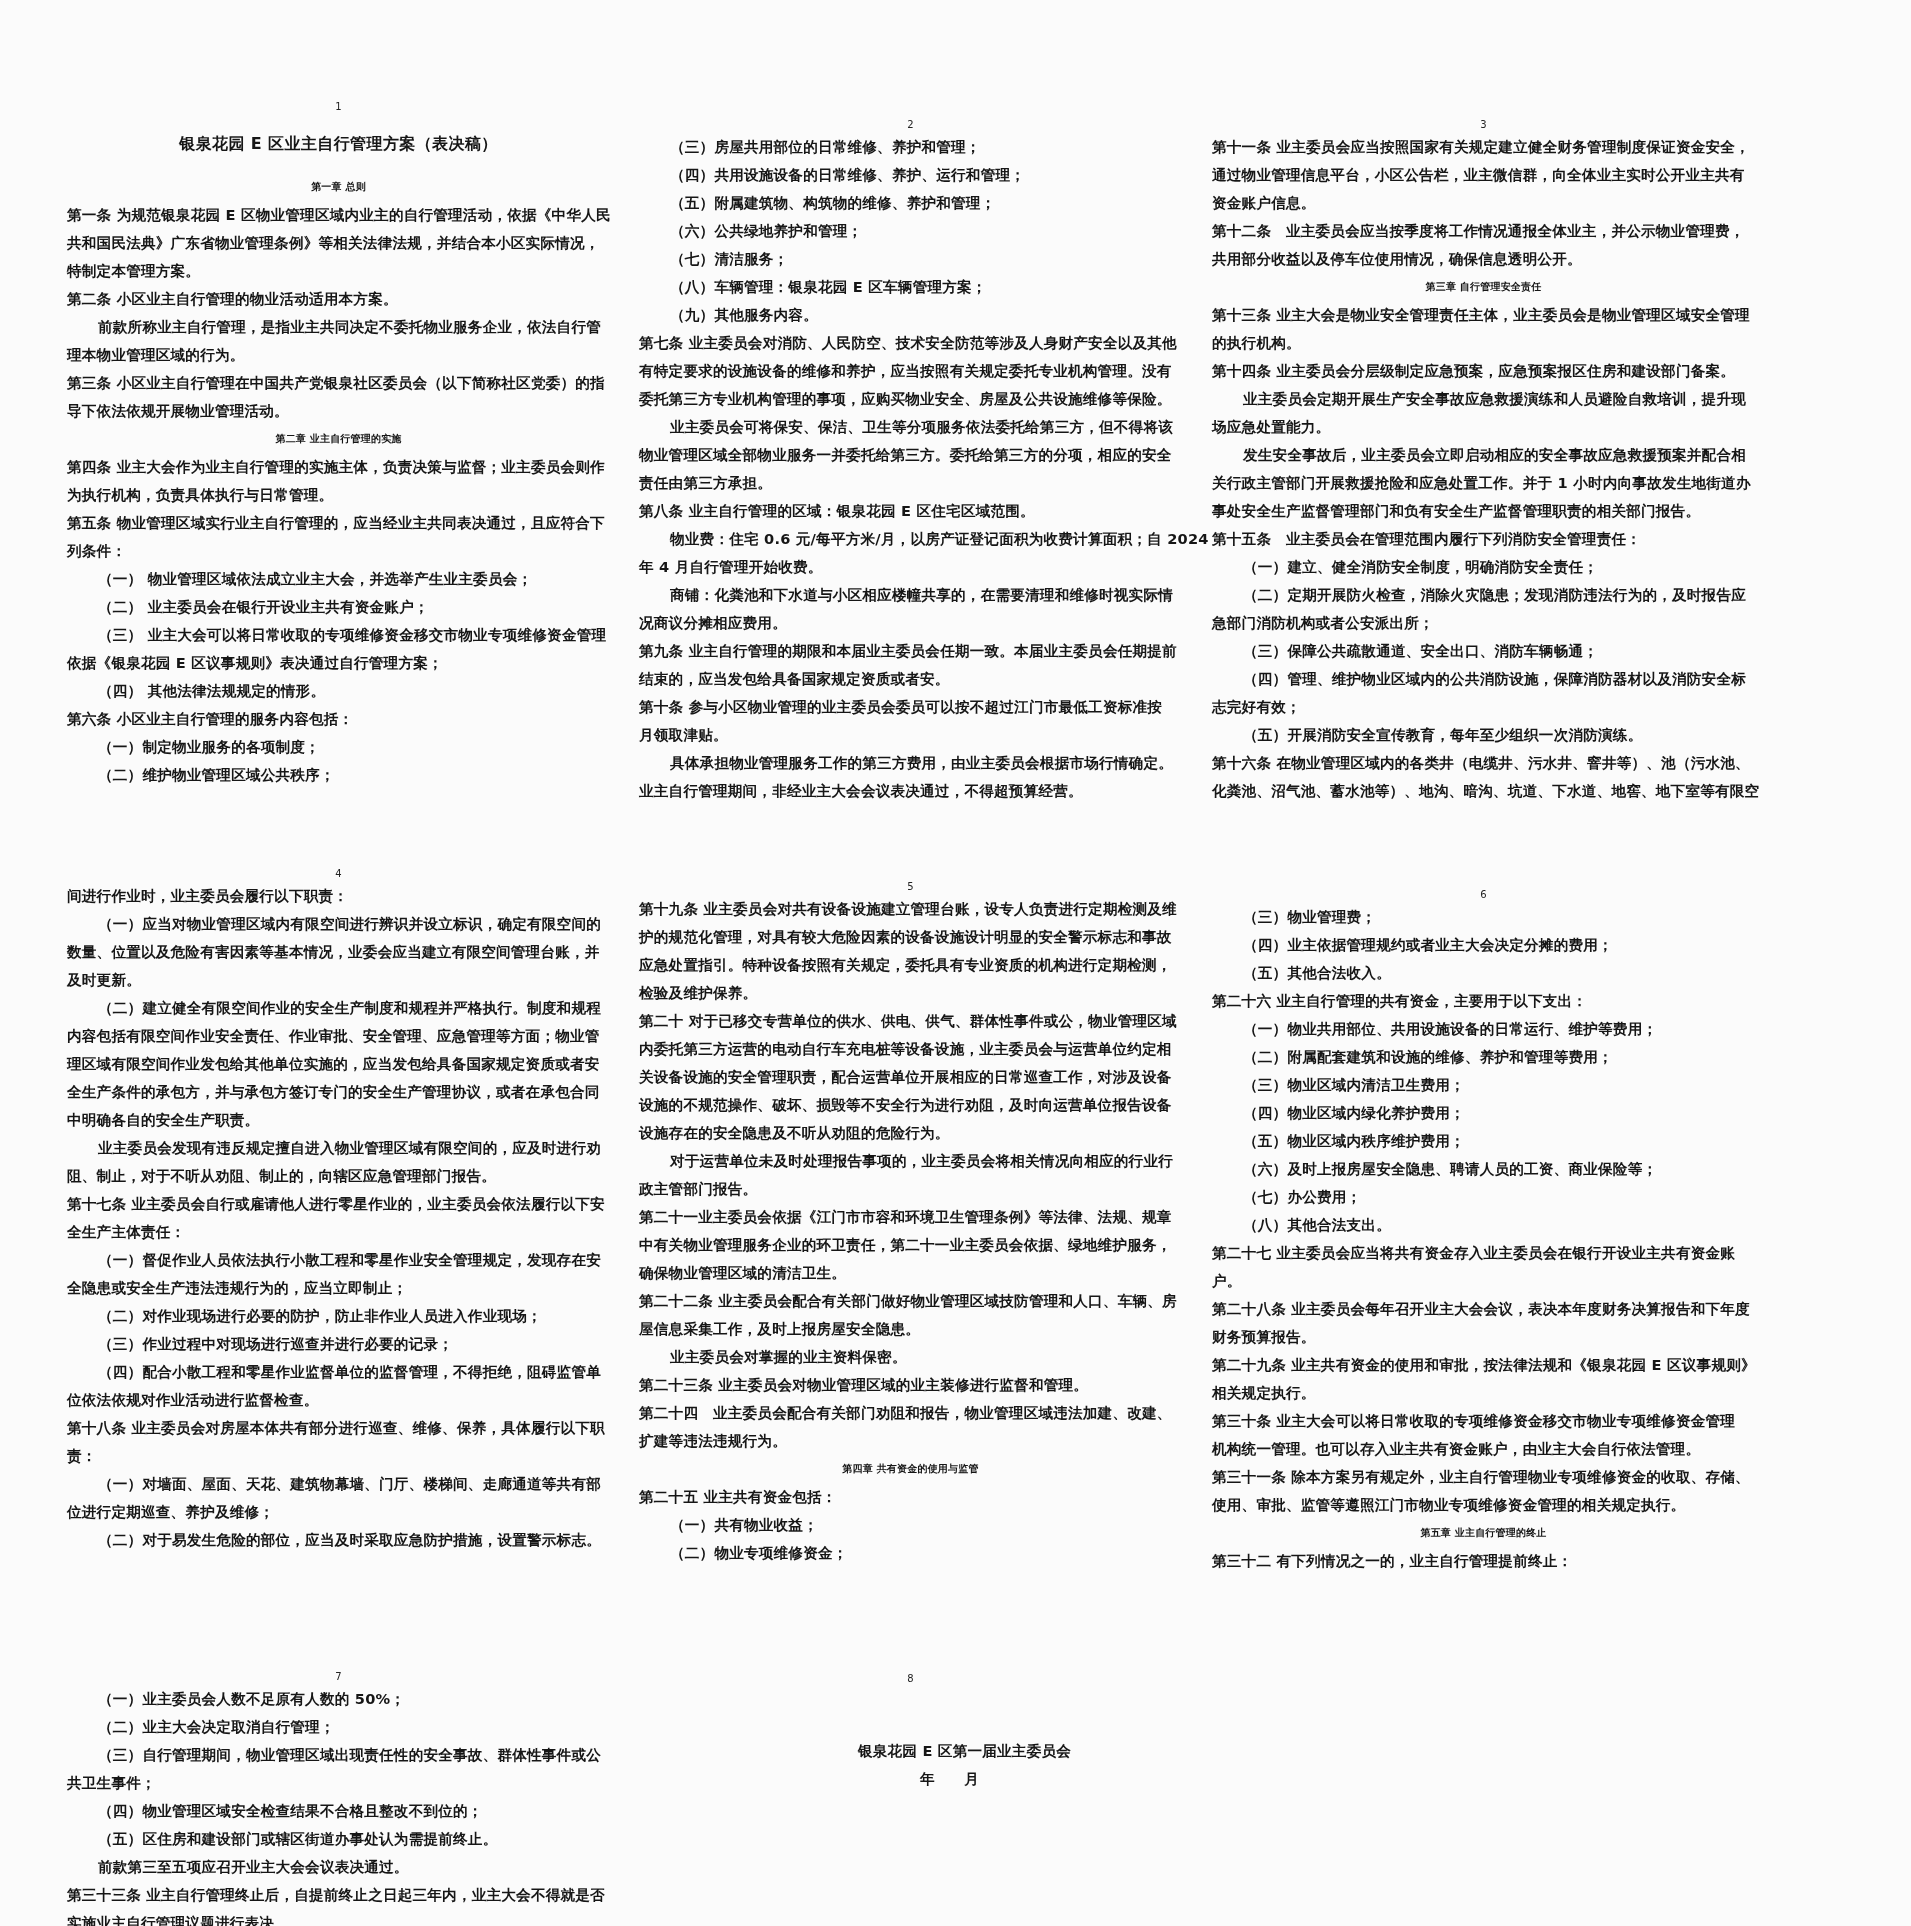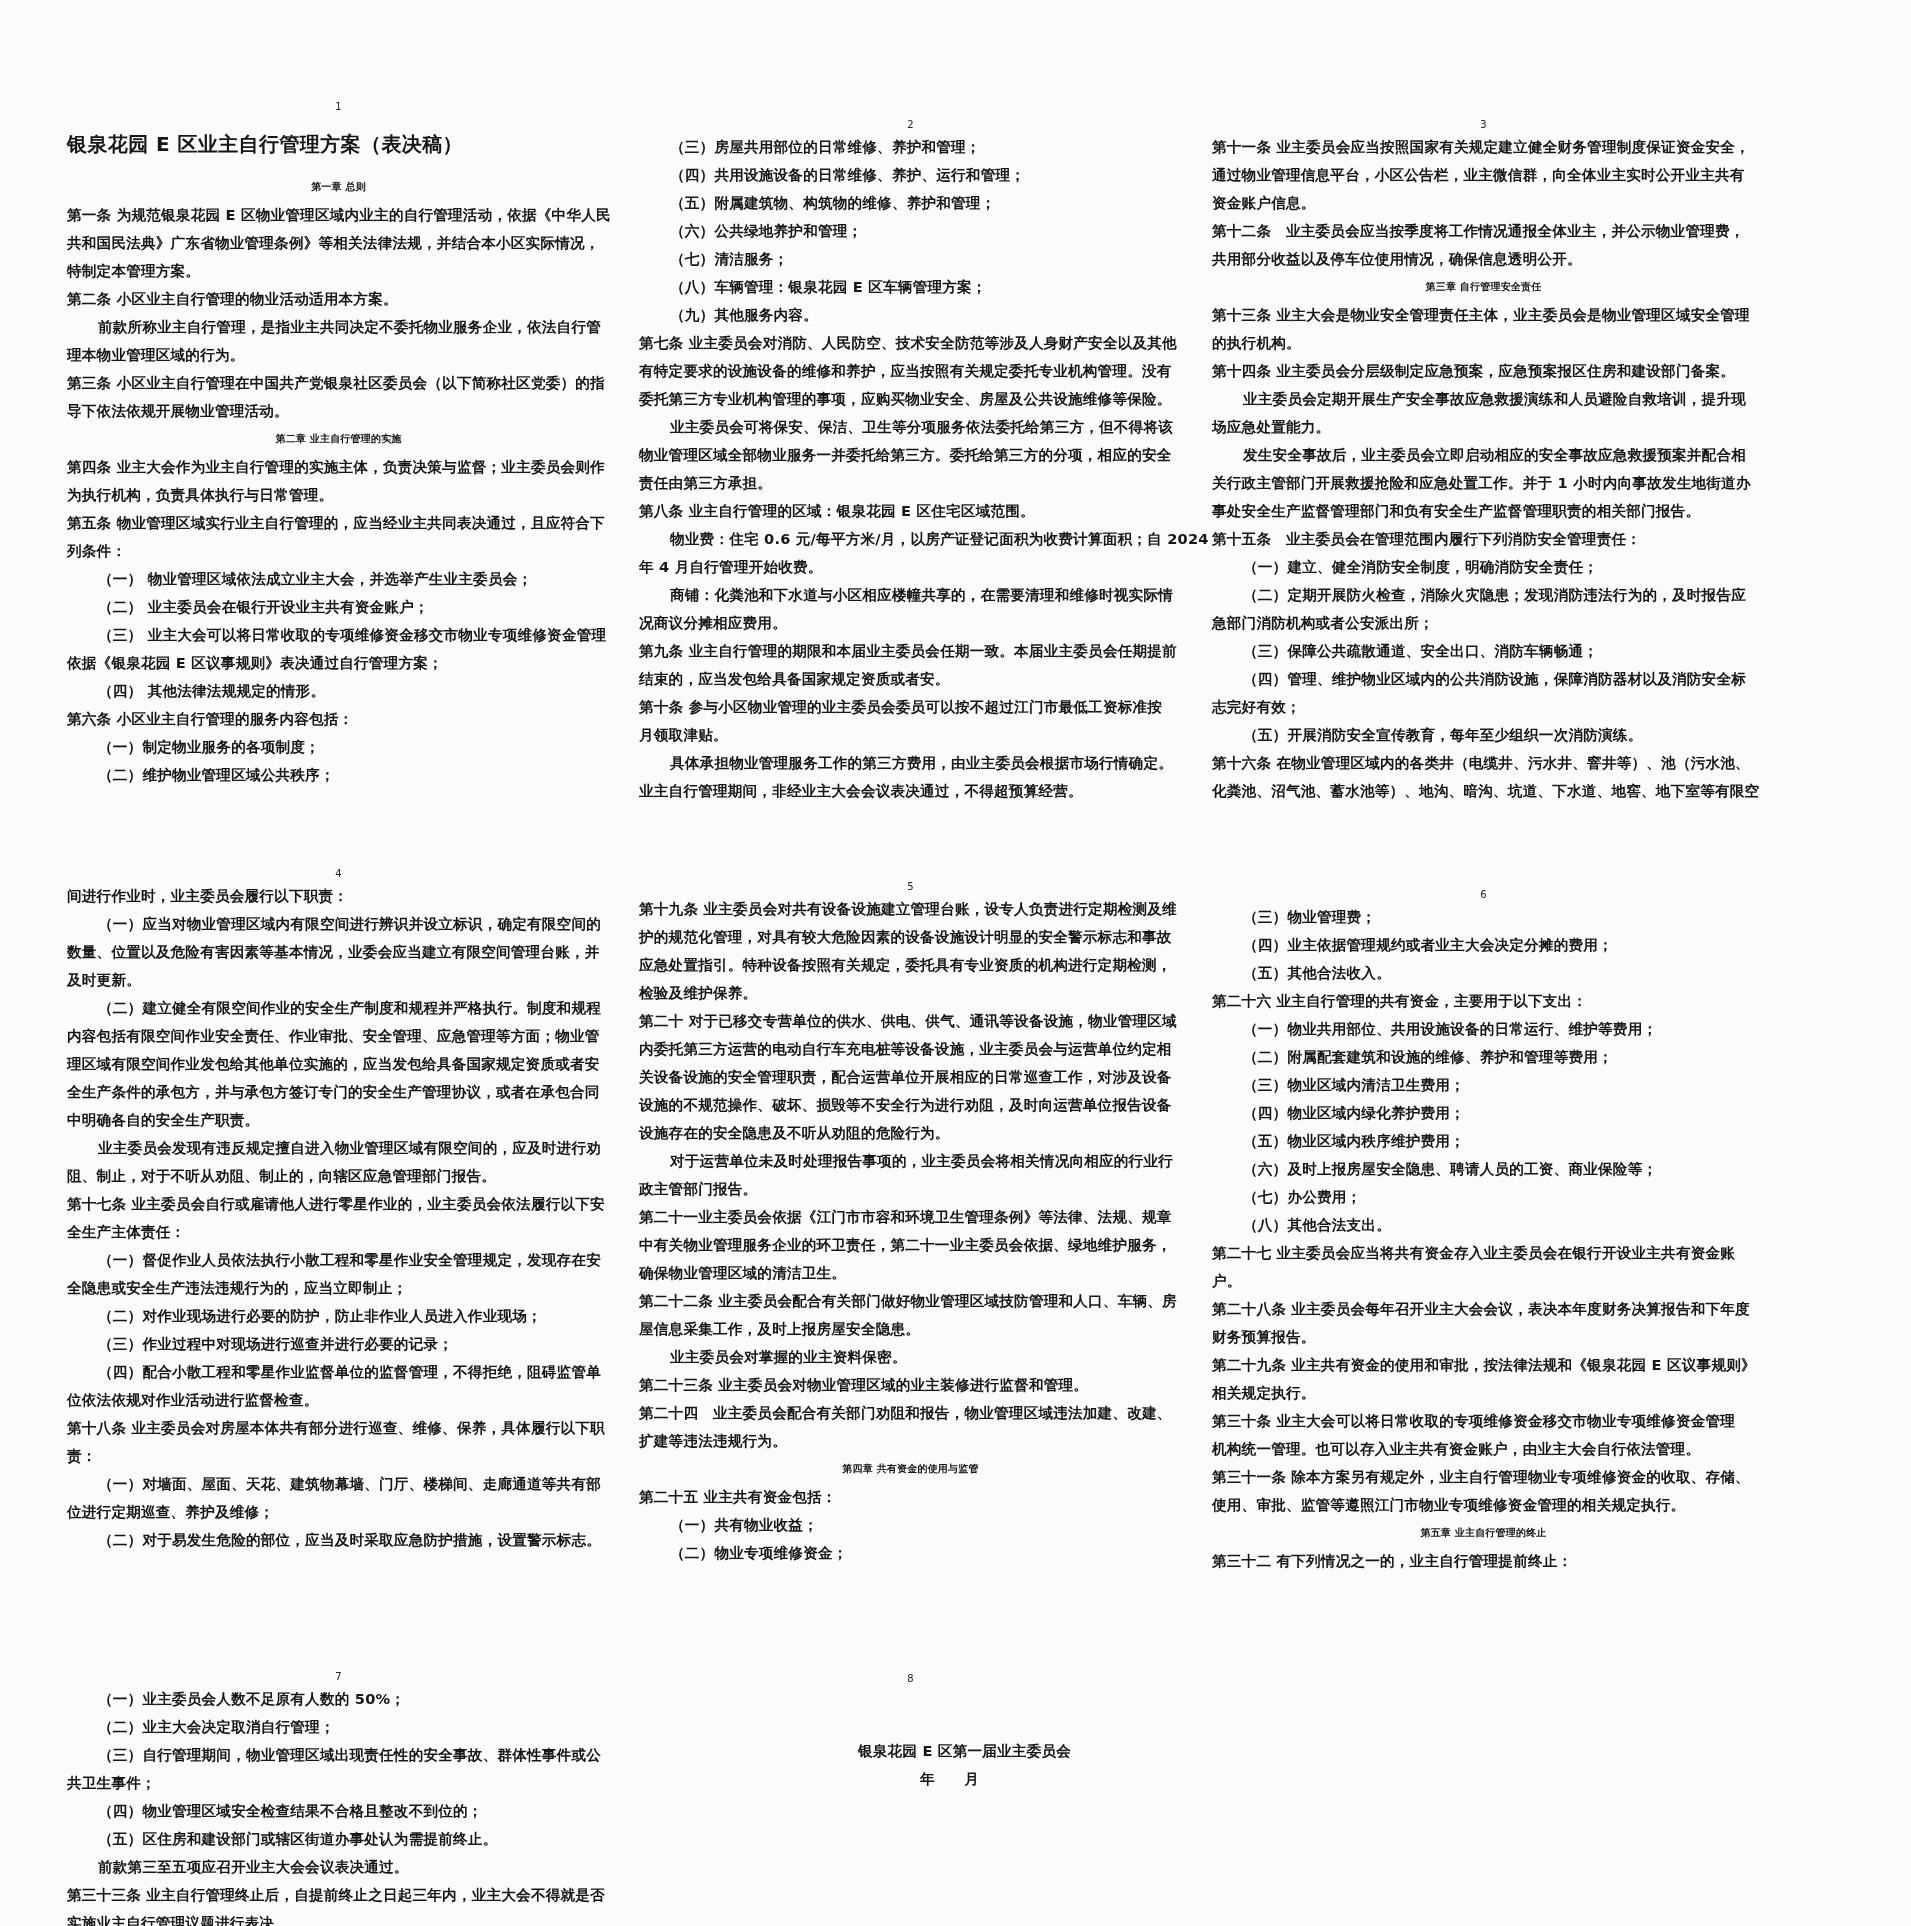--- a/index.html
+++ b/index.html
@@ -35,23 +35,24 @@
     height: 28px;
     line-height: 28px;
     font-size: 14.6px;
     font-weight: 600;
     white-space: nowrap;
     letter-spacing: 0.2px;
   }
   .line.title {
     height: 58px;
     line-height: 58px;
-    font-size: 20px;
+    font-size: 16px;
     font-weight: 700;
     letter-spacing: 0.4px;
+    text-align: center;
   }
   .line.heading {
     text-align: center;
     font-weight: 700;
     font-size: 10px;
   }
   .line.indent {
     padding-left: 31px;
   }
   .line.sig-name {
@@ -198,21 +199,21 @@
       </div>
   </section>
 
   <section class="page p5">
     <div class="pagenum">5</div>
     <div class="lines">
         <div class="line">第十九条 业主委员会对共有设备设施建立管理台账，设专人负责进行定期检测及维</div>
         <div class="line">护的规范化管理，对具有较大危险因素的设备设施设计明显的安全警示标志和事故</div>
         <div class="line">应急处置指引。特种设备按照有关规定，委托具有专业资质的机构进行定期检测，</div>
         <div class="line">检验及维护保养。</div>
-        <div class="line">第二十 对于已移交专营单位的供水、供电、供气、通讯等设备设施，物业管理区域</div>
+        <div class="line">第二十 对于已移交专营单位的供水、供电、供气、群体性事件或公，物业管理区域</div>
         <div class="line">内委托第三方运营的电动自行车充电桩等设备设施，业主委员会与运营单位约定相</div>
         <div class="line">关设备设施的安全管理职责，配合运营单位开展相应的日常巡查工作，对涉及设备</div>
         <div class="line">设施的不规范操作、破坏、损毁等不安全行为进行劝阻，及时向运营单位报告设备</div>
         <div class="line">设施存在的安全隐患及不听从劝阻的危险行为。</div>
         <div class="line indent">对于运营单位未及时处理报告事项的，业主委员会将相关情况向相应的行业行</div>
         <div class="line">政主管部门报告。</div>
         <div class="line">第二十一业主委员会依据《江门市市容和环境卫生管理条例》等法律、法规、规章</div>
         <div class="line">中有关物业管理服务企业的环卫责任，第二十一业主委员会依据、绿地维护服务，</div>
         <div class="line">确保物业管理区域的清洁卫生。</div>
         <div class="line">第二十二条 业主委员会配合有关部门做好物业管理区域技防管理和人口、车辆、房</div>

